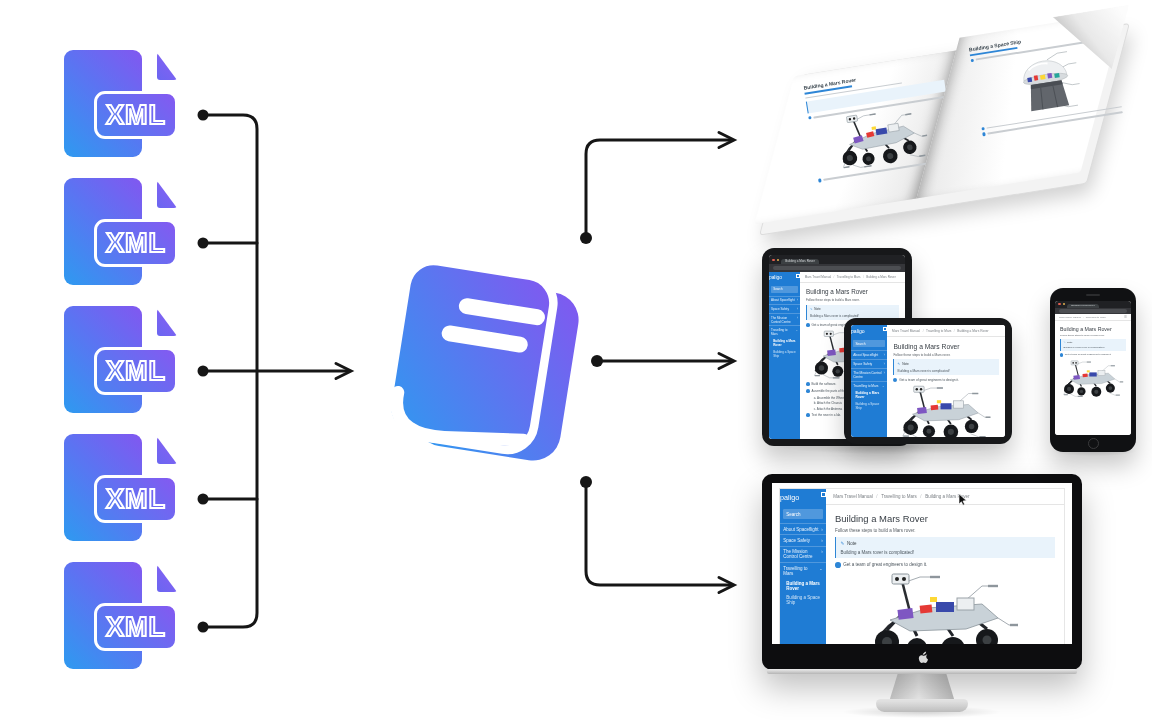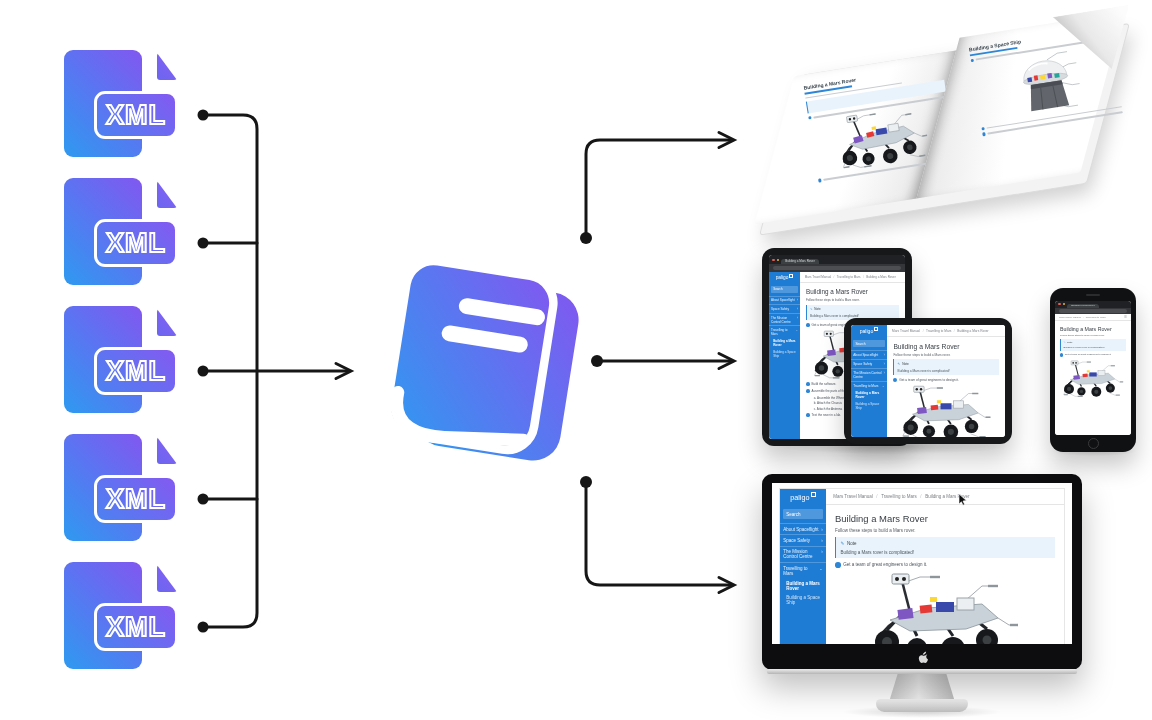--- a/index.html
+++ b/index.html
@@ -80,21 +80,21 @@
   .chrome-url{background:#35363a;display:flex;align-items:center;gap:2px;padding:0 4px;
               flex:0 0 8px;}
   .phone .chrome-url{flex:0 0 6px;}
   .url-pill{flex:1;height:3.6px;background:#4c4e52;border-radius:2px;}
 
   
   .docpage{--blue:#1f7cd4;display:flex;flex-direction:column;background:#fff;overflow:hidden;
            font-size:var(--fs);flex:1;min-height:0;}
   .dp-top{display:flex;flex:0 0 var(--toph);}
   .dp-logo{width:var(--sbw);background:var(--blue);color:#fff;display:flex;align-items:center;
-           justify-content:center;font-size:1.6em;flex:0 0 auto;}
+           justify-content:space-between;font-size:1.6em;flex:0 0 auto;}
   .logo-mark{width:.45em;height:.45em;border:.12em solid #fff;margin-left:.15em;
              margin-bottom:.8em;display:inline-block;}
   .dp-crumbs{flex:1;display:flex;align-items:center;gap:.8em;padding:0 1.6em;font-size:1em;
              color:#7a7f84;border-bottom:1px solid #e5e5e5;background:#fff;white-space:nowrap;
              overflow:hidden;position:relative;}
   .dp-crumbs .sep{color:#b5b9bd;}
   .hamburger{margin-left:auto;color:#6a6f74;font-size:1.3em;}
   .dp-body{flex:1;display:flex;min-height:0;}
   .dp-side{width:var(--sbw);background:var(--blue);color:#e8f2fc;display:flex;
            flex-direction:column;flex:0 0 auto;overflow:hidden;}

